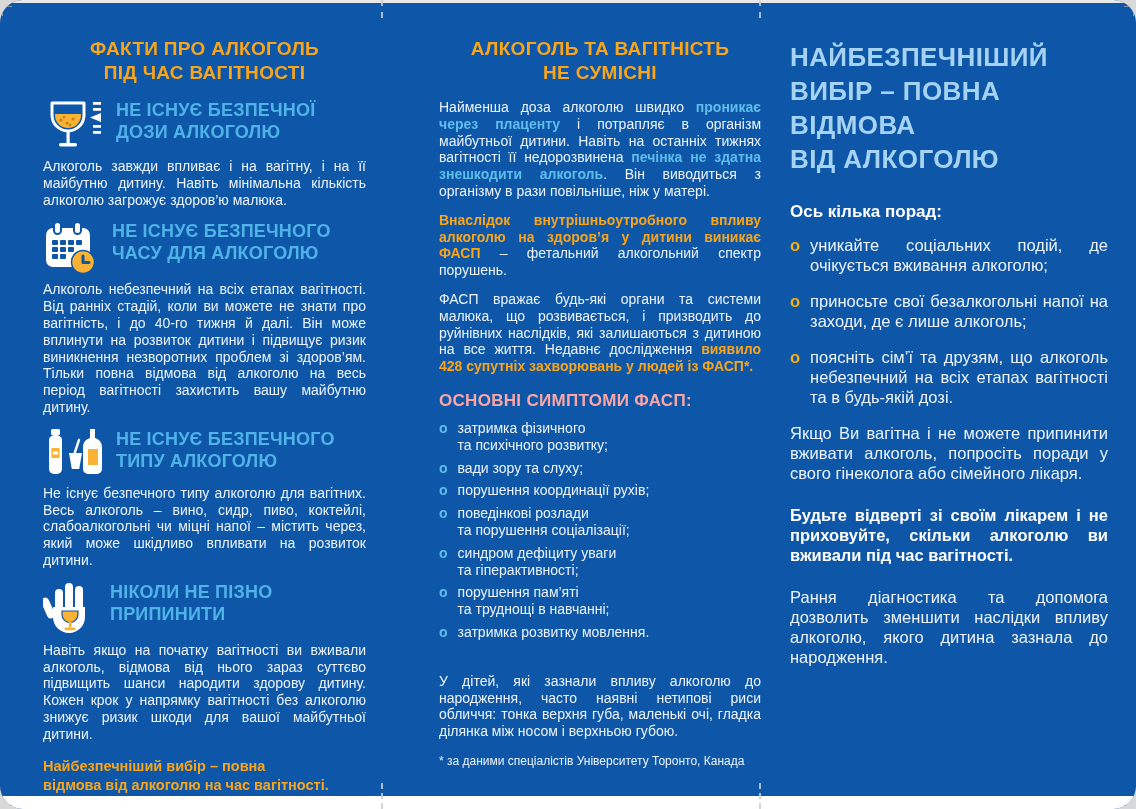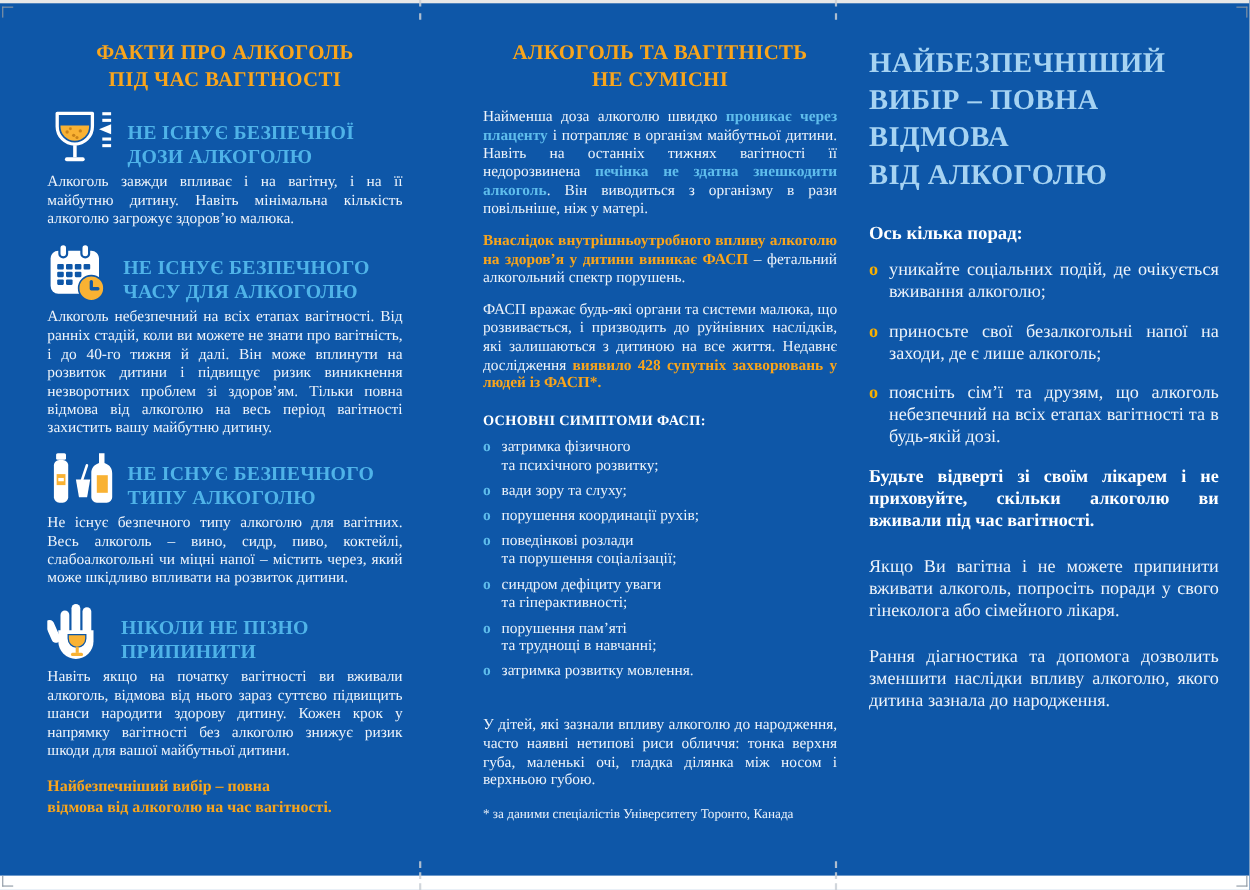--- a/index.html
+++ b/index.html
@@ -1,19 +1,20 @@
 <!DOCTYPE html>
 <html lang="uk"><head>
 <meta charset="utf-8">
 <style>
   html,body { margin:0; padding:0; background:#d9d9d9; }
   .page {
     position:relative; width:1136px; height:809px; overflow:hidden;
     background:#0E57A8;
-    font-family:Liberation Serif, serif;
+    font-family:Liberation Sans, sans-serif;
+    border-radius:23px;
   }
   .strip-top { position:absolute; top:0; left:0; width:100%; height:3px; background:#E8E8E8; z-index:5; }
   .strip-bottom { position:absolute; bottom:0; left:0; width:100%; height:13px; background:#FFFFFF; z-index:5; }
   .fold { position:absolute; width:0; border-left:2px dashed #C9CFD6; opacity:.85; z-index:6; }
   .fold-top { top:0; height:18px; }
   .fold-bottom { bottom:0; height:26px; }
   .fold-1 { left:381px; } .fold-2 { left:759px; }
   .crop { position:absolute; width:9px; height:9px; z-index:7; }
   .crop-tl { left:2px; top:6px;  border-left:1.5px solid #8C97A3; border-top:1.5px solid #8C97A3; }
   .crop-bl { left:2px; bottom:3px; border-left:1.5px solid #8C97A3; border-bottom:1.5px solid #8C97A3; }
@@ -24,39 +25,39 @@
   .panel-left   { left:43px;  width:323px; }
   .panel-middle { left:439px; width:322px; }
   .panel-right  { left:790px; top:40px; width:318px; }
 
   .pre { white-space:pre-line; }
   .panel-title {
     font-size:19px; font-weight:bold; color:#F9A51B; text-align:center;
     line-height:24px; margin:0 0 14px; letter-spacing:.3px;
   }
   .fact-section { margin-bottom:10px; }
-  .fact-head { display:flex; align-items:flex-end; gap:11px; margin-bottom:5px; }
+  .fact-head { display:flex; align-items:flex-start; gap:11px; margin-bottom:5px; }
   .icon { flex:0 0 auto; display:block; line-height:0; }
   .fact-heading {
     font-size:18px; font-weight:bold; color:#4FB3E8;
     line-height:22px; margin:0; letter-spacing:.2px;
   }
   .body {
     color:#EDF3FA; font-size:14px; line-height:16.8px;
     margin:0 0 12px; text-align:justify;
   }
   .left-footer {
     color:#F9A51B; font-weight:bold; font-size:14.5px; line-height:19px;
     margin:14px 0 0;
   }
   .part-plain { color:#EDF3FA; }
   .part-blue { color:#5FBDEC; font-weight:bold; }
   .part-orange { color:#F9A51B; font-weight:bold; }
 
-  .symptoms-title { color:#ffffff; font-size:13px; font-weight:bold; margin:16px 0 9px; letter-spacing:.3px; }
+  .symptoms-title { color:#fca5a5; font-size:17px; font-weight:bold; margin:16px 0 9px; letter-spacing:.3px; }
   ul.blist { list-style:none; margin:0; padding:0; }
   .bullet-item { display:flex; gap:10px; margin-bottom:6px; }
   .bullet { font-weight:bold; color:#5FBDEC; font-size:14px; line-height:16.8px; }
   .bullet-text { flex:1; font-size:14px; line-height:16.8px; color:#EDF3FA; }
   .mid-para4 { margin-top:32px; }
   .footnote { color:#EDF3FA; font-size:12px; margin:14px 0 0; }
 
   .right-title {
     color:#A6D3F2; font-size:26px; line-height:34px; font-weight:bold;
     margin:0 0 26px; letter-spacing:.4px;
@@ -259,17 +260,17 @@
         <li class="bullet-item">
           <span class="bullet">o</span>
           <span class="bullet-text">приносьте свої безалкогольні напої на заходи, де є лише алкоголь;</span>
         </li>
 
         <li class="bullet-item">
           <span class="bullet">o</span>
           <span class="bullet-text">поясніть сім’ї та друзям, що алкоголь небезпечний на всіх етапах вагітності та в будь-якій дозі.</span>
         </li>
       </ul>
+    <p class="rbody">Якщо Ви вагітна і не можете припинити вживати алкоголь, попросіть поради у свого гінеколога або сімейного лікаря.</p>
     <p class="rbody bold-white">Будьте відверті зі своїм лікарем і не приховуйте, скільки алкоголю ви вживали під час вагітності.</p>
-    <p class="rbody">Якщо Ви вагітна і не можете припинити вживати алкоголь, попросіть поради у свого гінеколога або сімейного лікаря.</p>
     <p class="rbody">Рання діагностика та допомога дозволить зменшити наслідки впливу алкоголю, якого дитина зазнала до народження.</p>
   </section>
 </div>
 
 </body></html>

